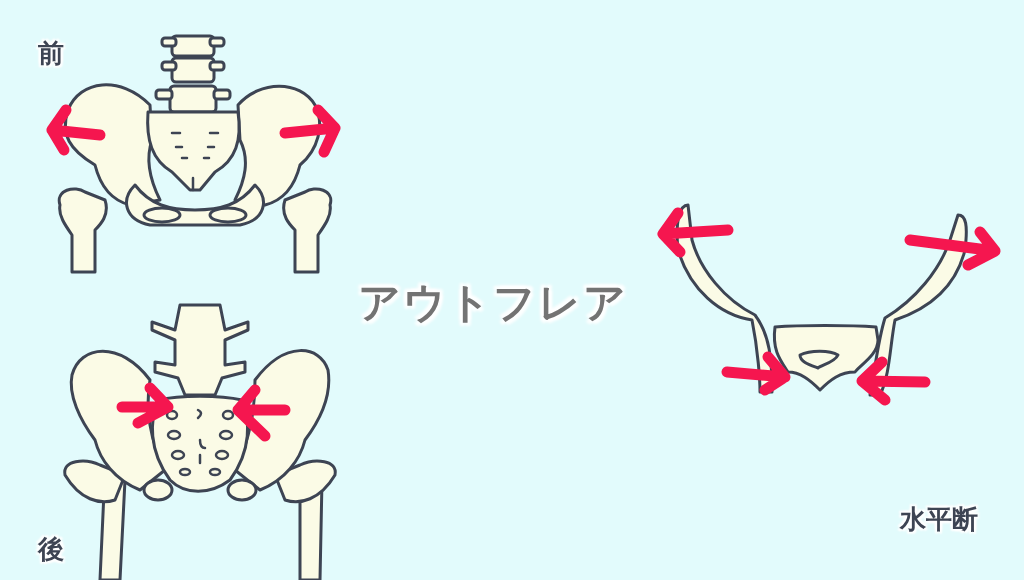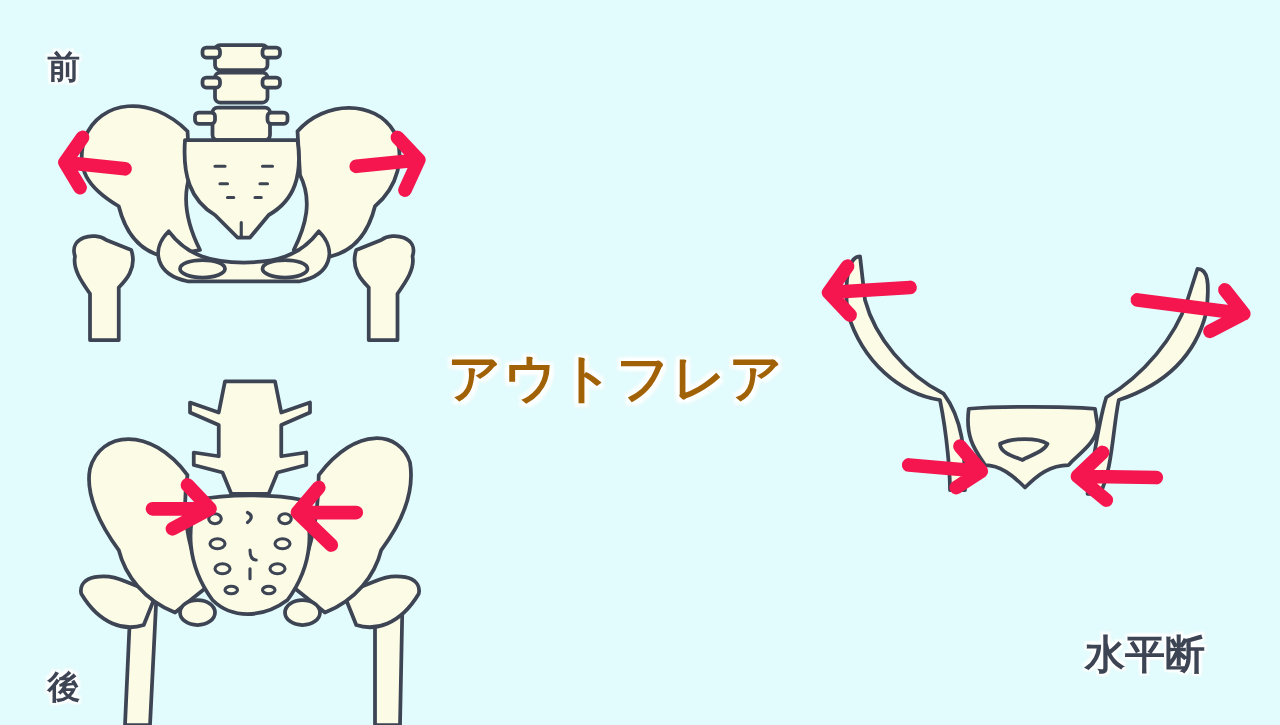--- a/index.html
+++ b/index.html
@@ -1,18 +1,18 @@
 <!DOCTYPE html>
 <html><head>
 <meta charset="utf-8">
 <style>
   html,body{margin:0;padding:0;}
   body{width:1024px;height:580px;overflow:hidden;background:#e2fbfc;position:relative;font-family:"DejaVu Sans","Liberation Sans",sans-serif;}
   .label{position:absolute;font-weight:bold;color:#3d4453;text-shadow:0 0 3px #fff,0 0 4px #fff,2px 2px 2px #fff,-2px -2px 2px #fff,2px -2px 2px #fff,-2px 2px 2px #fff;}
-  .title{position:absolute;font-weight:bold;color:#a16207;letter-spacing:2px;text-shadow:0 0 4px #fff,0 0 6px #fff,3px 3px 3px #fff,-3px -3px 3px #fff,3px -3px 3px #fff,-3px 3px 3px #fff;}
+  .title{position:absolute;font-weight:bold;color:#737373;letter-spacing:2px;text-shadow:0 0 4px #fff,0 0 6px #fff,3px 3px 3px #fff,-3px -3px 3px #fff,3px -3px 3px #fff,-3px 3px 3px #fff;}
   svg{position:absolute;left:0;top:0;}
   .bone{fill:#fbfbe6;stroke:#3d4453;stroke-width:3;stroke-linejoin:round;}
   .thin{fill:none;stroke:#3d4453;stroke-width:2.5;stroke-linecap:round;}
   .arrow{fill:none;stroke:#f5164f;stroke-width:11;stroke-linecap:round;stroke-linejoin:round;}
 </style>
 </head>
 <body>
 
 <svg width="1024" height="580" viewBox="0 0 1024 580">
 
@@ -88,14 +88,14 @@
   <g>
     <path class="arrow" d="M728,230 L663,234 M678,213 L663,234 L680,252"></path>
     <path class="arrow" d="M910,240 L995,251 M980,232 L995,251 L968,265"></path>
     <path class="arrow" d="M727,372 L785,377 M768,357 L785,377 L765,390"></path>
     <path class="arrow" d="M925,382 L862,381 M882,362 L862,381 L885,400"></path>
   </g>
 </svg>
 
 <div class="label" style="left:38px;top:36px;font-size:26px;">前</div>
 <div class="label" style="left:38px;top:532px;font-size:26px;">後</div>
-<div class="label" style="left:868px;top:502px;font-size:32px;">水平断</div>
+<div class="label" style="left:900px;top:502px;font-size:26px;">水平断</div>
 <div class="title" style="left:358px;top:275px;font-size:42px;">アウトフレア</div>
 
 </body></html>

